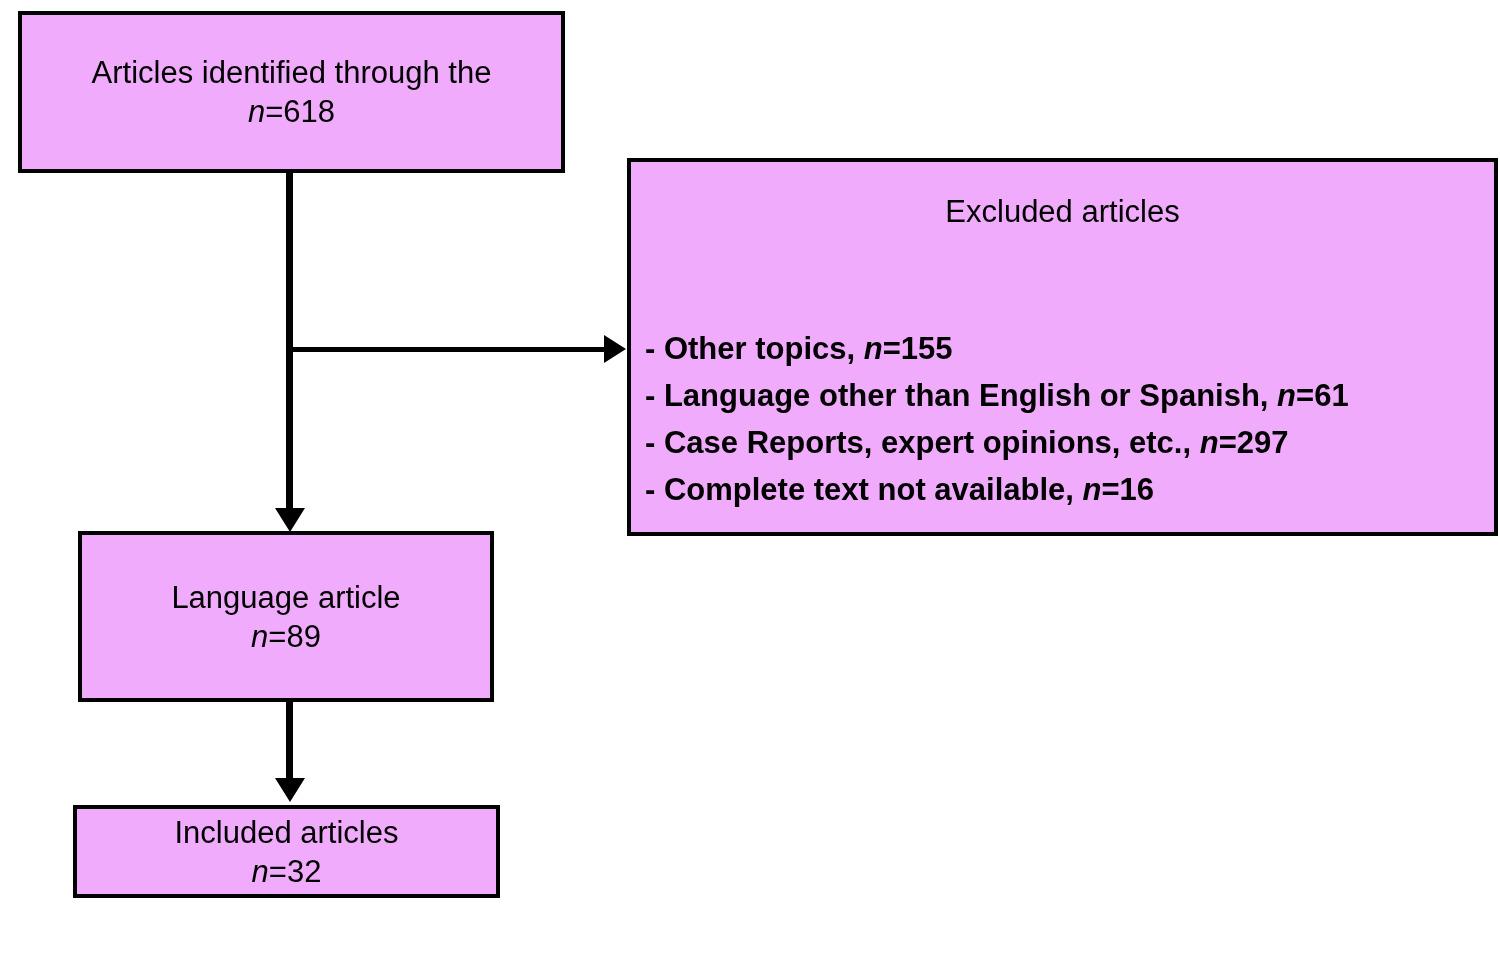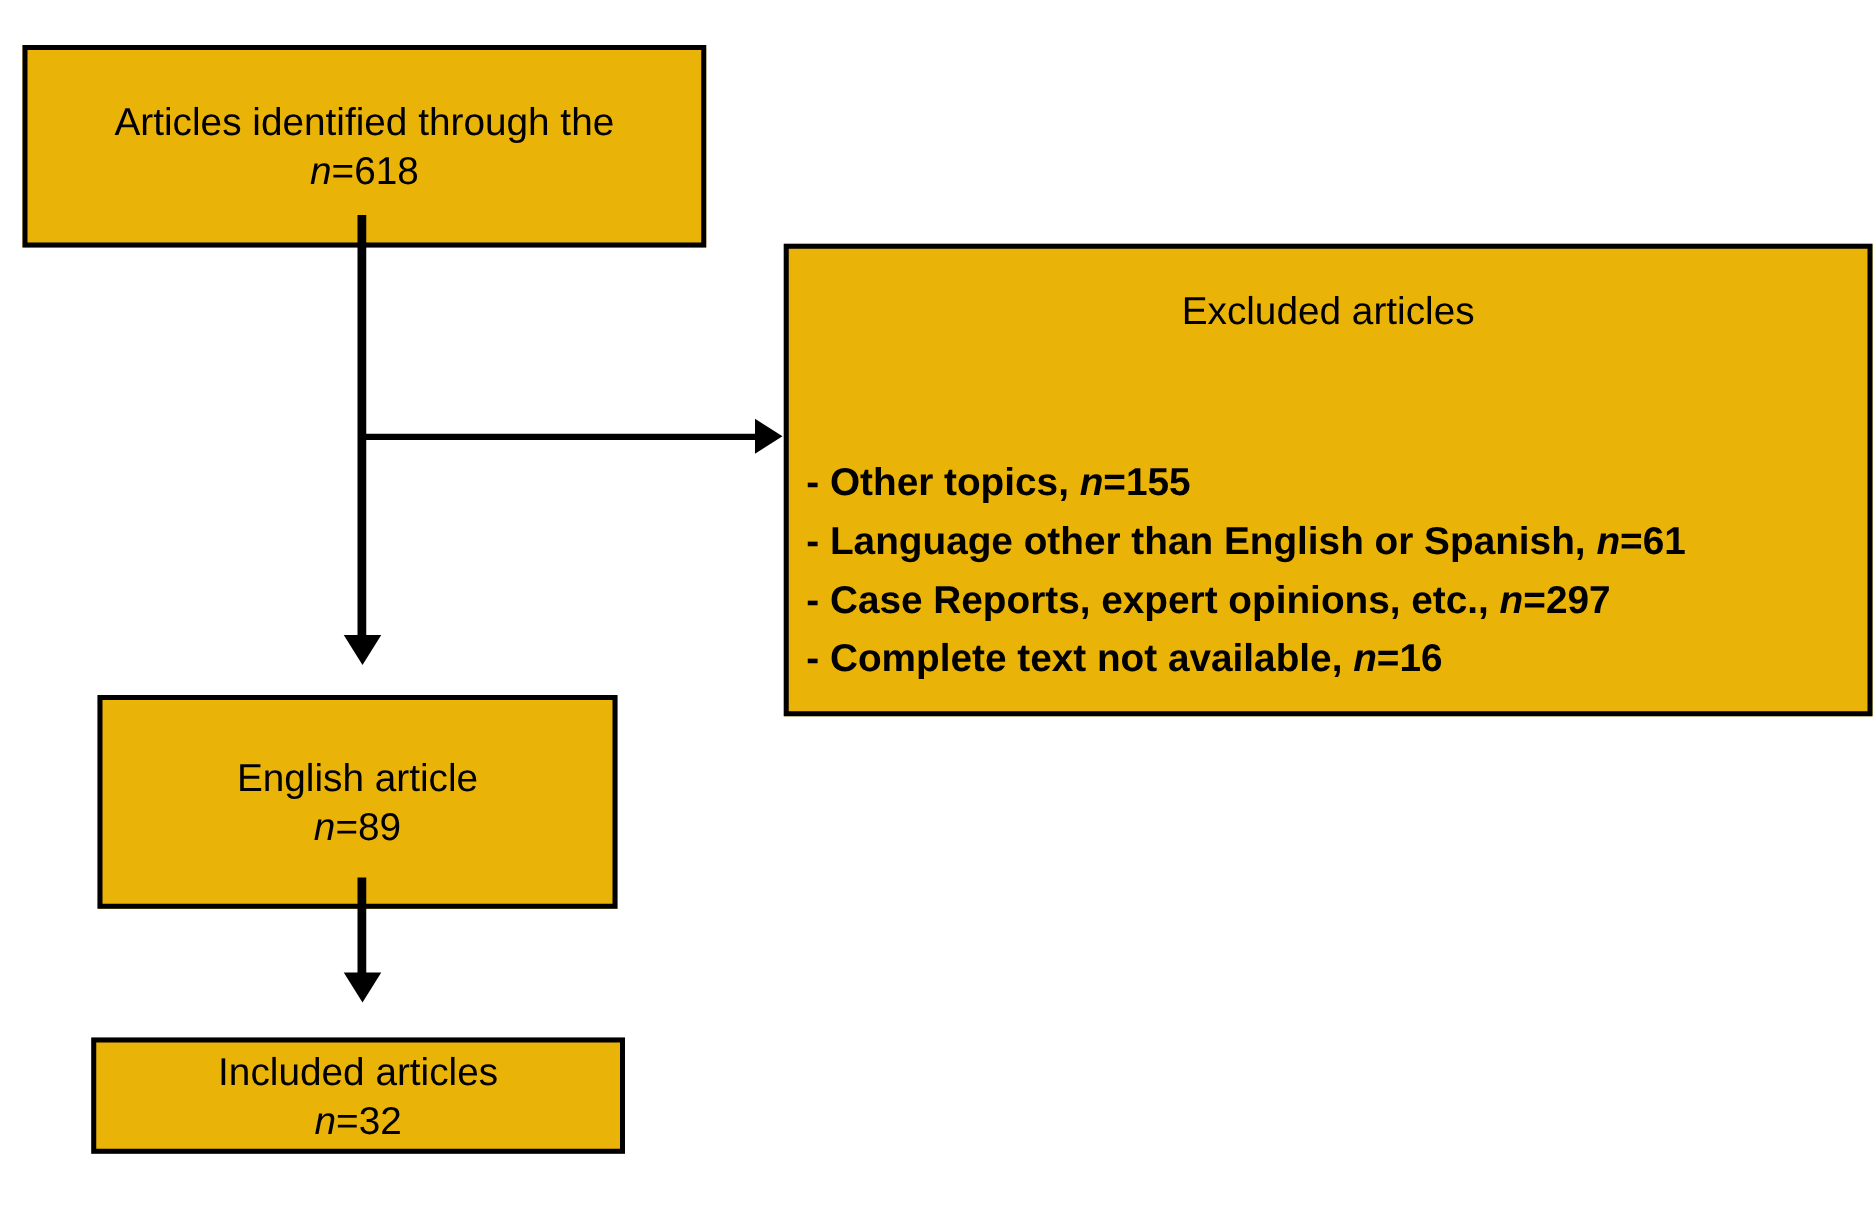--- a/index.html
+++ b/index.html
@@ -16,25 +16,24 @@
     position: relative;
     width: 1500px;
     height: 967px;
     background: #ffffff;
     overflow: hidden;
   }
   .flow-box {
     position: absolute;
     box-sizing: border-box;
     border: 4px solid #000000;
-    background: #eab308;
+    background: #f0abfc;
     display: flex;
     flex-direction: column;
     justify-content: center;
-    margin-top: 25px;
   }
   .box-line {
     font-size: 31px;
     line-height: 39px;
     text-align: center;
     white-space: nowrap;
     color: #000000;
   }
   .italic-n {
     font-style: italic;
@@ -42,21 +41,21 @@
   
   #box-identified {
     left: 18px;
     top: 11px;
     width: 547px;
     height: 162px;
   }
   
   #box-excluded {
     left: 627px;
-    top: 170px;
+    top: 158px;
     width: 871px;
     height: 378px;
     display: block;
   }
   #excluded-heading {
     position: absolute;
     left: 0;
     right: 0;
     top: 30px;
     text-align: center;
@@ -165,21 +164,21 @@
     </div>
     <div id="excluded-reasons">
       <div class="reason-line"><span>- Other topics, </span><span class="italic-n">n</span><span>=155</span></div>
       <div class="reason-line"><span>- Language other than English or Spanish, </span><span class="italic-n">n</span><span>=61</span></div>
       <div class="reason-line"><span>- Case Reports, expert opinions, etc., </span><span class="italic-n">n</span><span>=297</span></div>
       <div class="reason-line"><span>- Complete text not available, </span><span class="italic-n">n</span><span>=16</span></div>
     </div>
   </div>
 
   <div class="flow-box" id="box-analyzed">
-    <div class="box-line">English article</div>
+    <div class="box-line">Language article</div>
     <div class="box-line"><span class="italic-n">n</span><span>=89</span></div>
   </div>
 
   <div class="connector" id="conn-vert-lower"></div>
   <div id="arrow-to-included"></div>
 
   <div class="flow-box" id="box-included">
     <div class="box-line">Included articles</div>
     <div class="box-line"><span class="italic-n">n</span><span>=32</span></div>
   </div>

